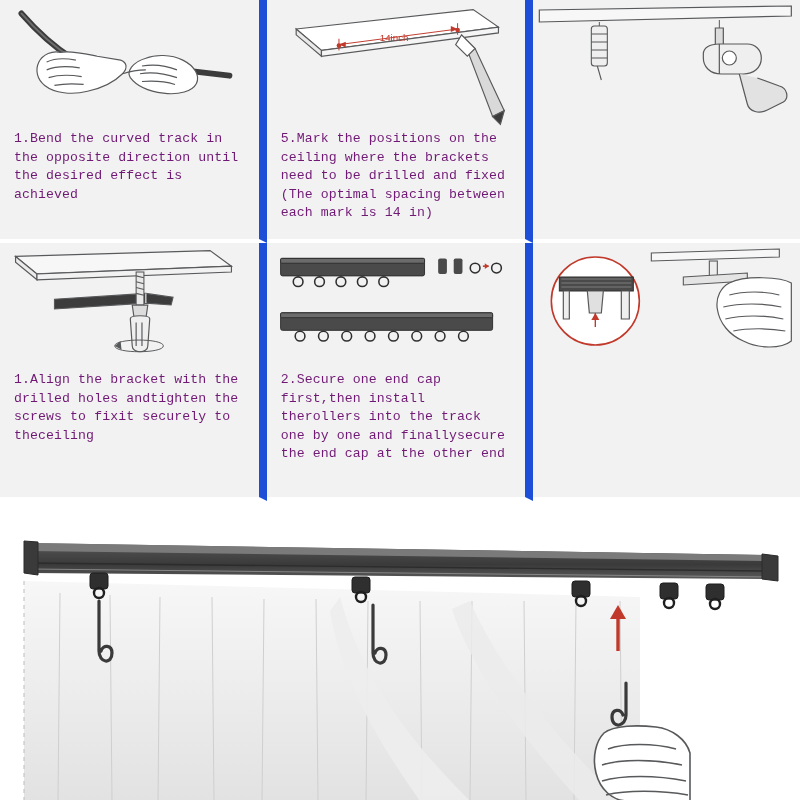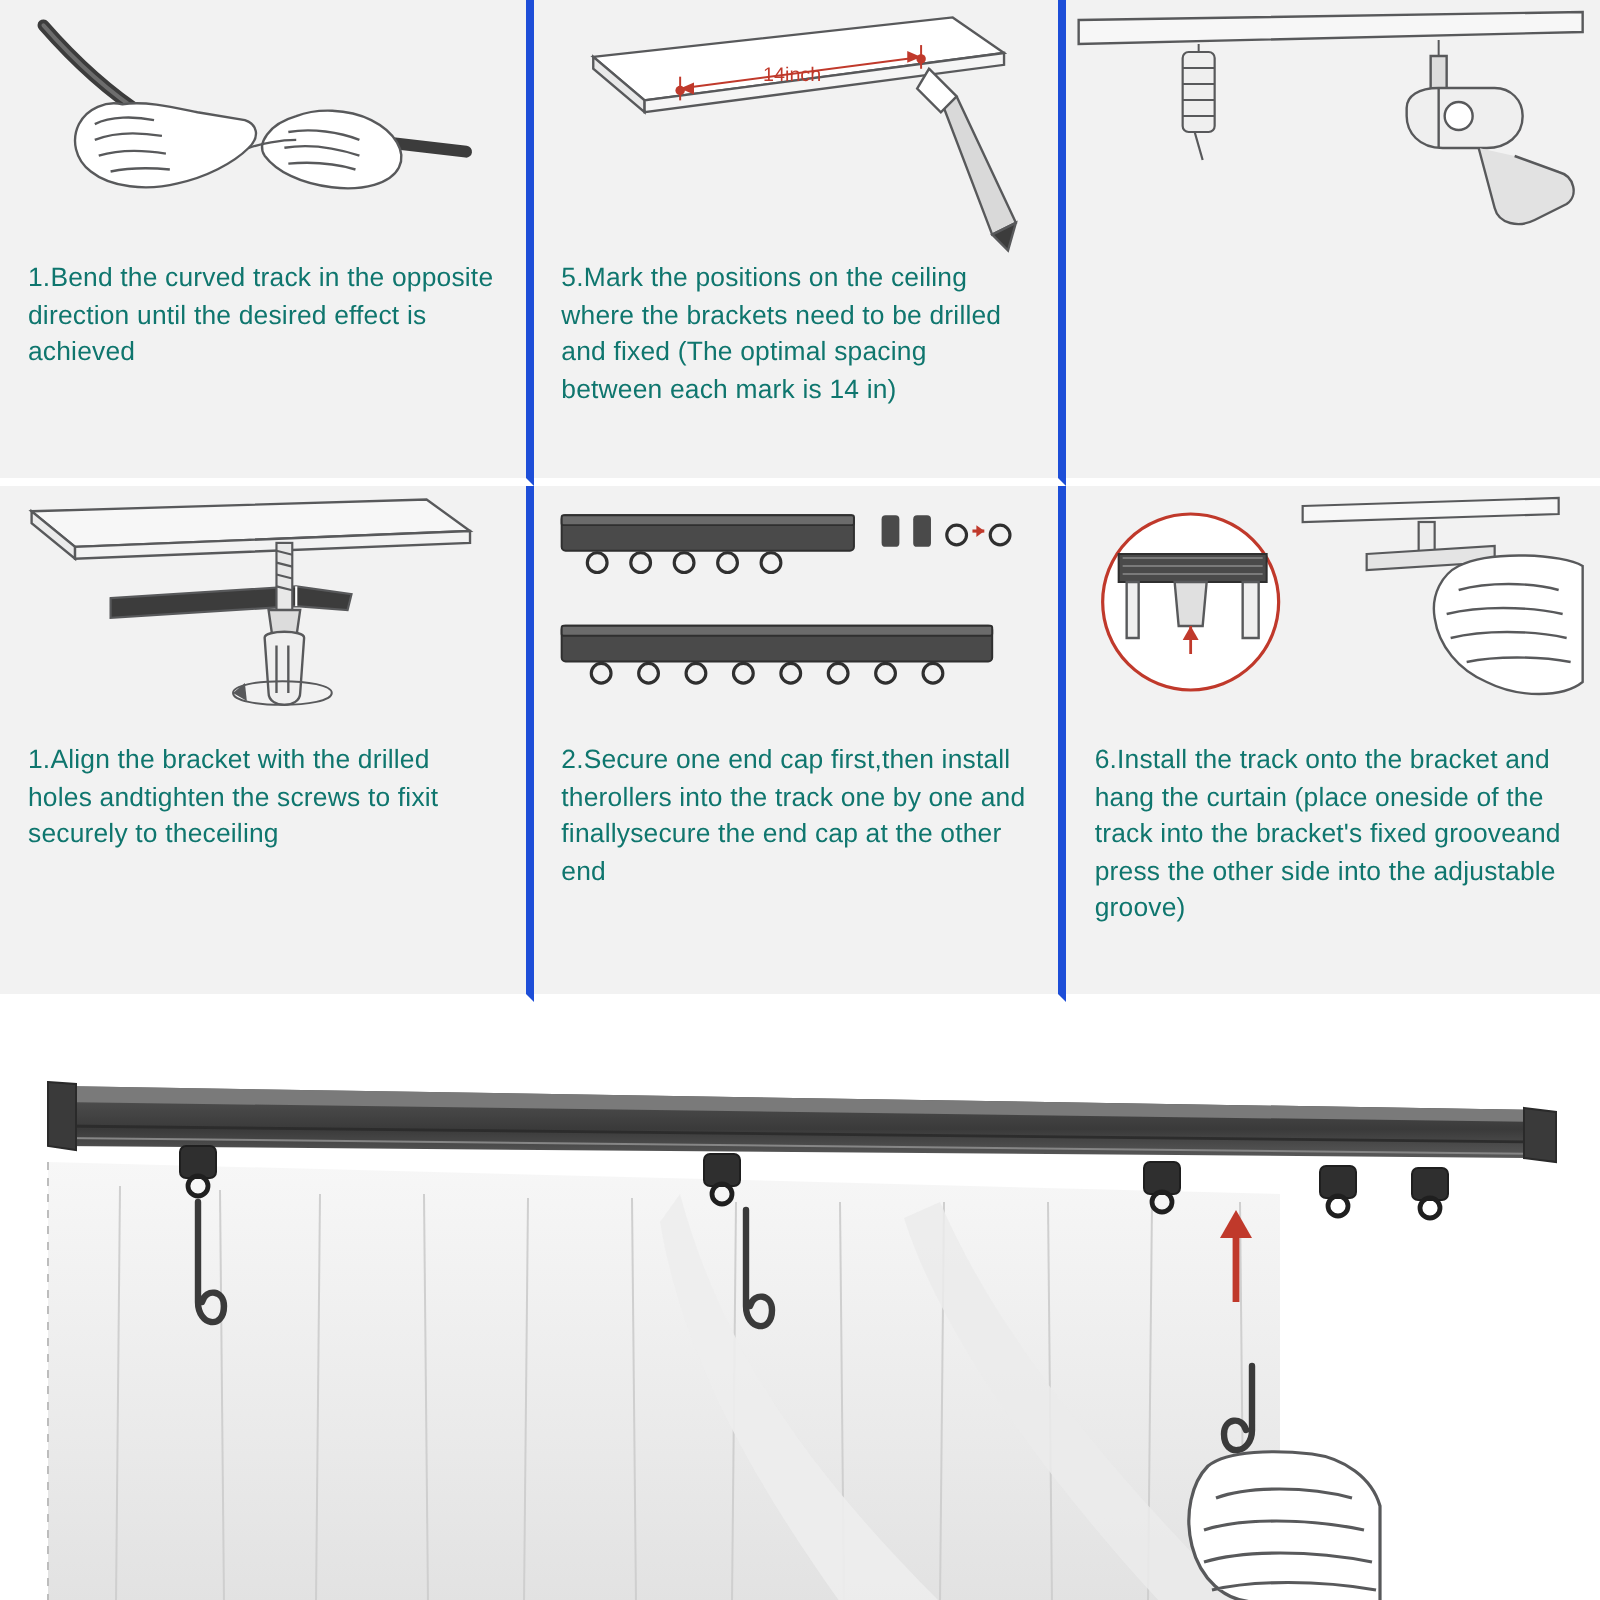--- a/index.html
+++ b/index.html
@@ -23,42 +23,43 @@
   
   .steps-grid {
     display: grid;
     grid-template-columns: repeat(3, 1fr);
     grid-template-rows: 243px 258px;
     width: 800px;
   }
   .step-cell {
     position: relative;
     background: #f2f2f2;
-    border-right: 4px solid #1d4ed8;
+    border-right: 8px solid #1d4ed8;
     border-bottom: 4px solid #ffffff;
     box-sizing: border-box;
     padding: 0;
     overflow: hidden;
   }
   .step-cell:nth-child(3n) { border-right: none; }
 
   .illus {
     position: relative;
     width: 100%;
     height: 130px;
     box-sizing: border-box;
   }
   .illus svg { display: block; width: 100%; height: 100%; }
 
   .step-caption {
     font-size: 13.2px;
     line-height: 18.5px;
     padding: 0 14px 10px 14px;
-    color: #0f766e;
+    color: #701a75;
     letter-spacing: .1px;
+    font-family: Liberation Mono, monospace;
   }
 
   
   .row2 .illus { height: 128px; }
 
   
   .hero {
     position: relative;
     width: 800px;
     height: 300px;
@@ -278,21 +279,20 @@
 
           <g stroke="#58595b" stroke-width="1.2" fill="#ffffff">
             <path d="M196 40 C 188 44, 182 54, 184 66 C 186 80, 196 92, 210 98 C 226 106, 248 106, 258 98 L 258 40 C 248 34, 212 32, 196 40 Z" fill="#ffffff"></path>
             <path d="M196 52 C 210 48, 232 48, 246 52"></path>
             <path d="M190 64 C 206 60, 230 60, 248 64"></path>
             <path d="M192 76 C 208 72, 232 72, 250 76"></path>
             <path d="M200 88 C 214 85, 236 85, 252 88"></path>
           </g>
         </svg>
       </div>
-      <div class="step-caption">6.Install the track onto the bracket and hang the curtain (place oneside of the track into the bracket's fixed grooveand press the other side into the adjustable groove)</div>
     </div>
 
   </div>
 
   <div class="hero">
     <svg viewBox="0 0 800 300" xmlns="http://www.w3.org/2000/svg">
       <defs>
         <linearGradient id="trackGrad" x1="0" y1="0" x2="0" y2="1">
           <linearGradient></linearGradient>
         </linearGradient>

